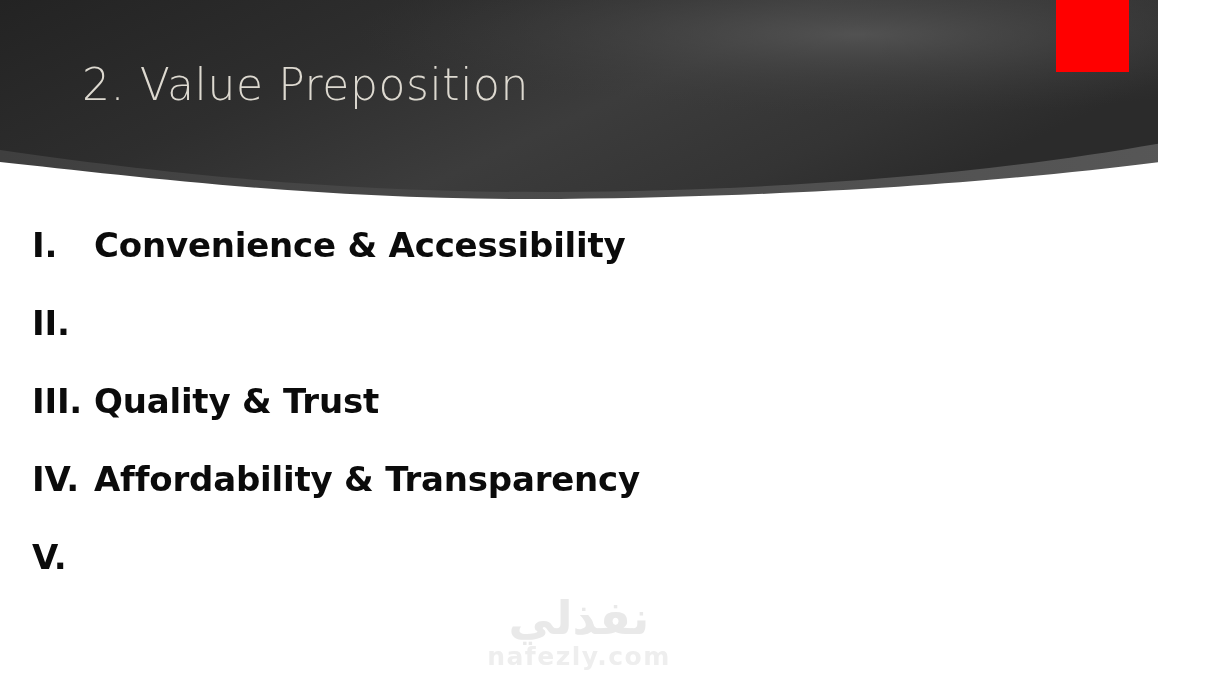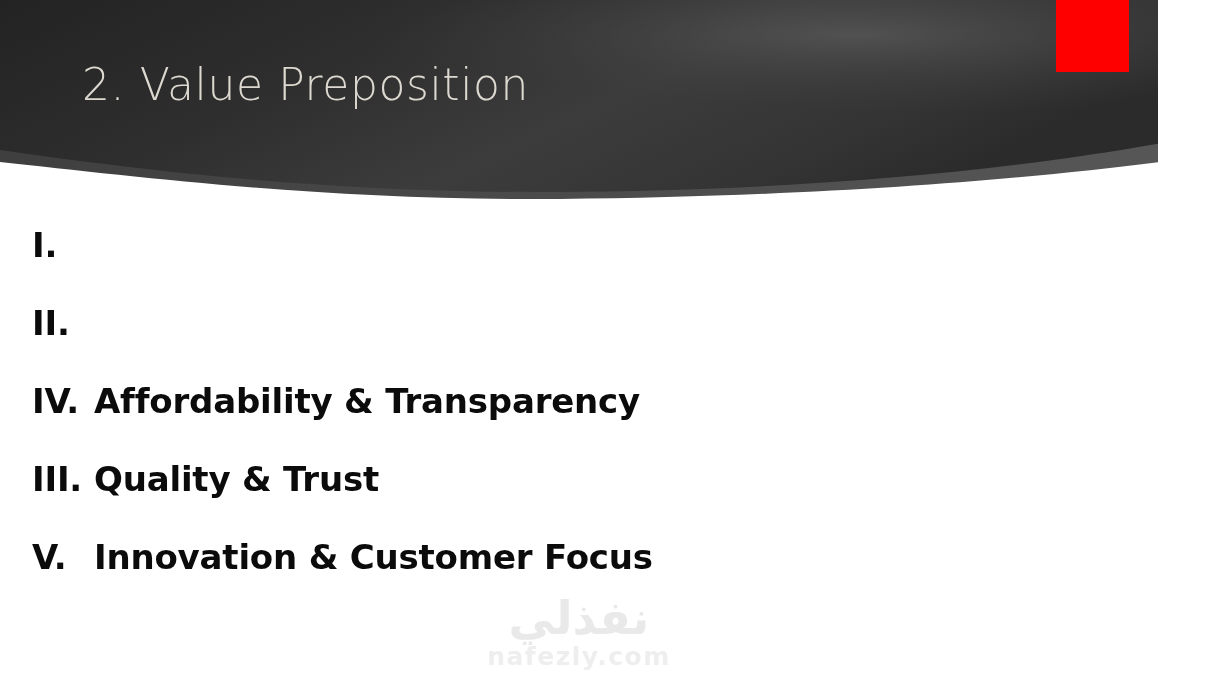--- a/index.html
+++ b/index.html
@@ -162,35 +162,35 @@
     <svg viewBox="0 0 73 72" width="73" height="72" xmlns="http://www.w3.org/2000/svg" aria-hidden="true">
       <rect x="0" y="0" width="73" height="72" fill="#ff0000"></rect>
     </svg>
   </div>
 
   <div class="slide-title">2. Value Preposition</div>
 
   <ul class="body-list">
     <li class="list-item">
       <span class="item-marker">I.</span>
+      <span class="item-label">Convenience &amp; Accessibility</span>
     </li>
     <li class="list-item">
       <span class="item-marker">II.</span>
+    </li>
+    <li class="list-item">
+      <span class="item-marker">III.</span>
+      <span class="item-label">Quality &amp; Trust</span>
     </li>
     <li class="list-item">
       <span class="item-marker">IV.</span>
       <span class="item-label">Affordability &amp; Transparency</span>
     </li>
     <li class="list-item">
-      <span class="item-marker">III.</span>
-      <span class="item-label">Quality &amp; Trust</span>
-    </li>
-    <li class="list-item">
       <span class="item-marker">V.</span>
-      <span class="item-label">Innovation &amp; Customer Focus</span>
     </li>
   </ul>
 
   <div class="watermark">
     <div class="watermark-arabic">نفذلي</div>
     <div class="watermark-domain">nafezly.com</div>
   </div>
 
 </div>
 

